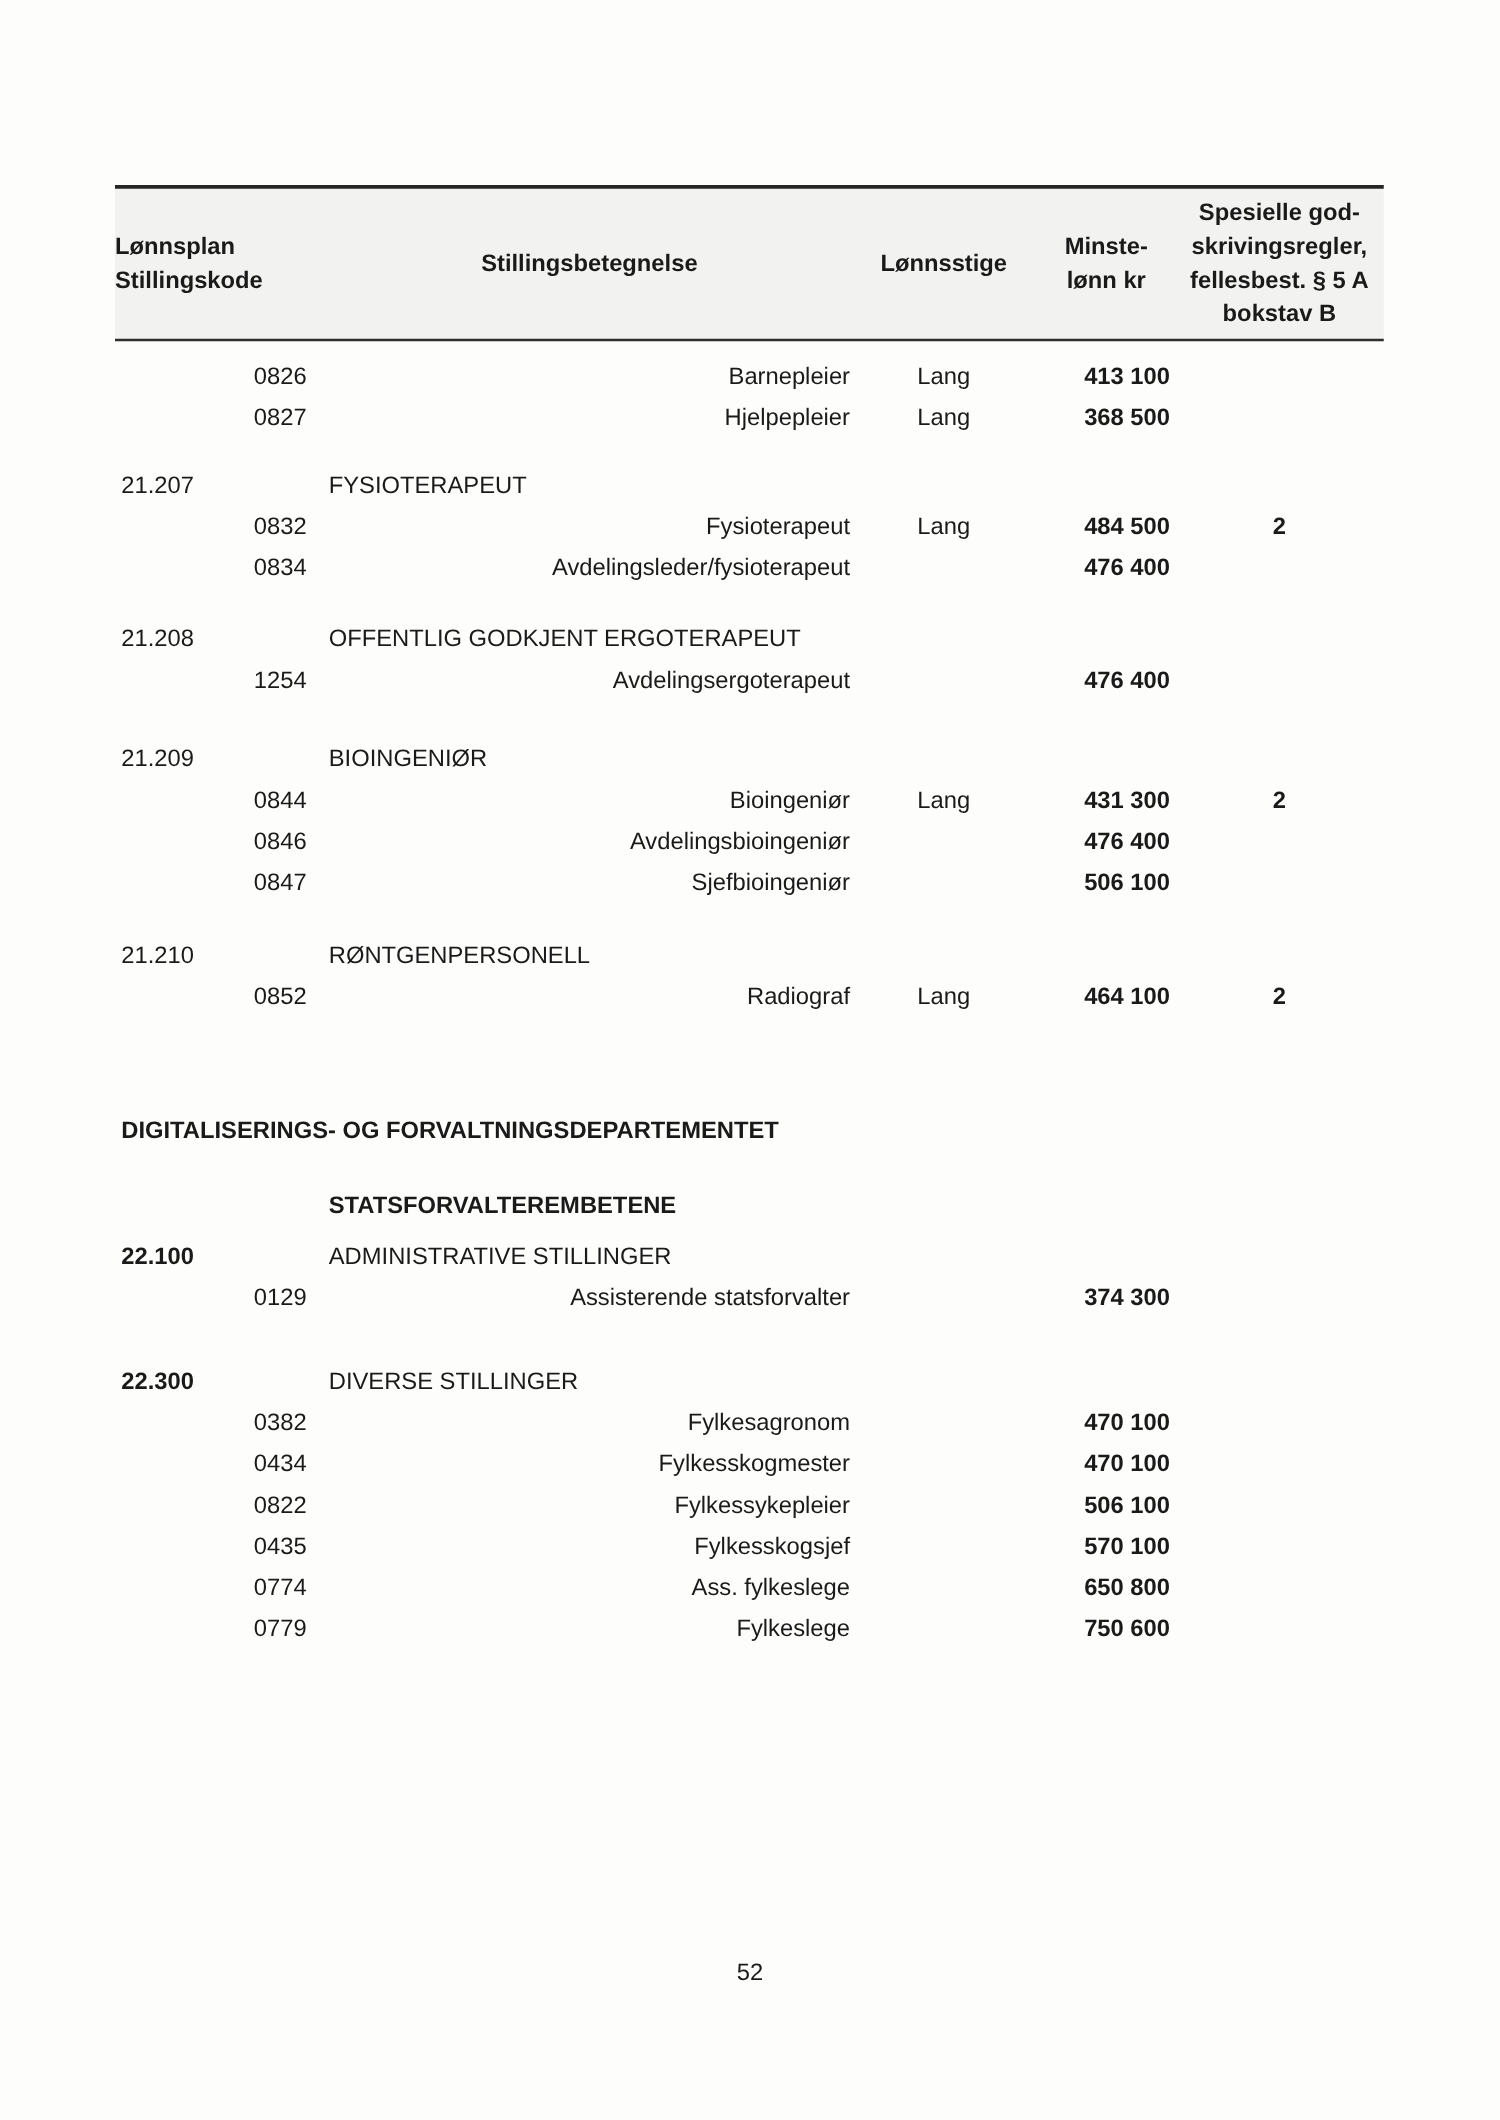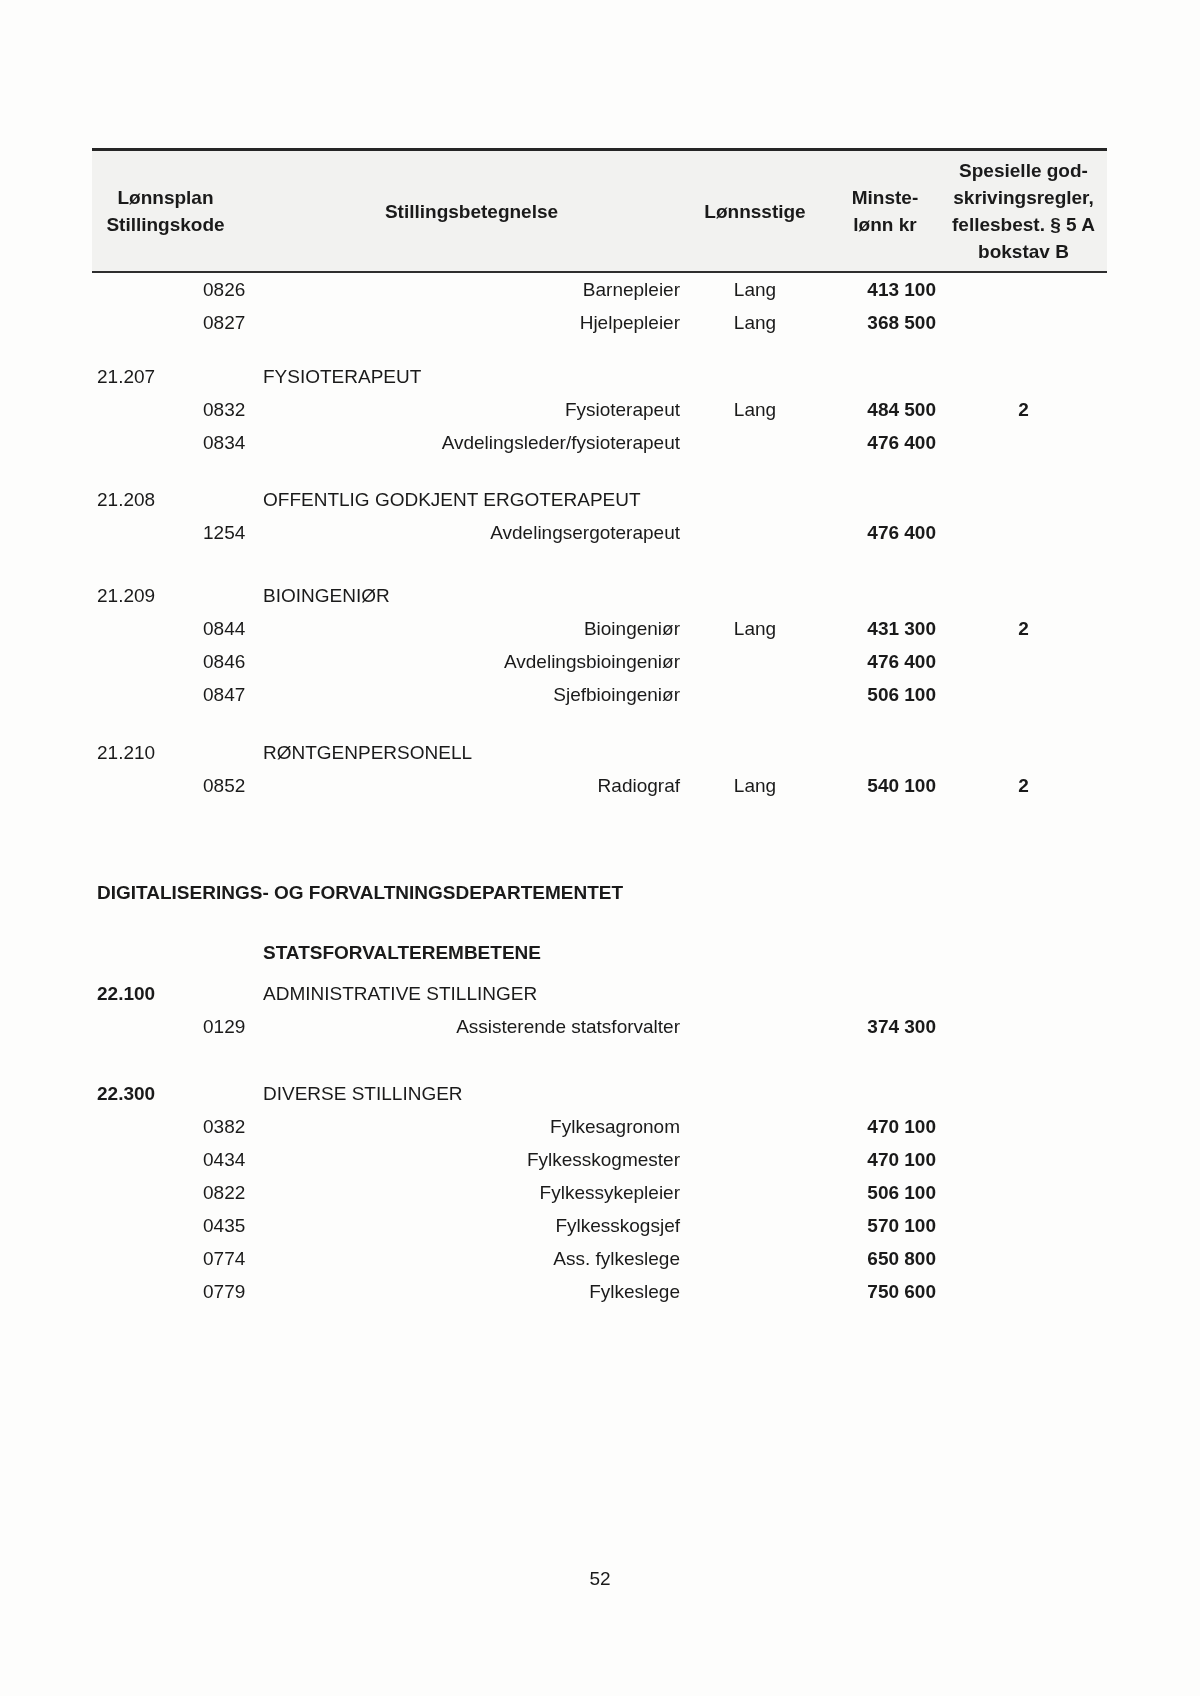--- a/index.html
+++ b/index.html
@@ -30,21 +30,21 @@
   }
   .thead {
     height: 120px;
     background: #f2f2f0;
     border-top: 3px solid #262626;
     border-bottom: 2px solid #2e2e2e;
     font-weight: bold;
     font-size: 19px;
     line-height: 27px;
   }
-  .thead .h-lonnsplan { grid-column: 1 / 3; text-align: center; padding-right: 24px; }
+  .thead .h-lonnsplan { grid-column: 1 / 3; padding-right: 24px; }
   .thead .h-betegnelse { grid-column: 3; text-align: center; }
   .thead .h-stige { grid-column: 4; text-align: center; }
   .thead .h-minste { grid-column: 5; text-align: center; }
   .thead .h-spesielle { grid-column: 6; text-align: center; }
 
   .tbody { font-size: 19px; }
   .row { height: 33px; }
   .c.lonnsplan { padding-left: 5px; }
   .c.kode { padding-left: 3px; }
   .c.betegnelse { white-space: nowrap; text-align: right; }
@@ -57,21 +57,21 @@
   .group-row .g-title { grid-column: 3 / 7; white-space: nowrap; }
   .section.boldcode .g-code { font-weight: bold; }
 
   .dept-row { height: 33px; }
   .dept-row .dept-title { grid-column: 1 / 7; padding-left: 5px; font-weight: bold; white-space: nowrap; }
 
   .sub-row { height: 33px; }
   .sub-row .sub-title { grid-column: 3 / 7; font-weight: bold; white-space: nowrap; }
 
   
-  .section.s0 { margin-top: 0; }
+  .section.s0 { margin-top: 12px; }
   .section.s1 { margin-top: 21px; }
   .section.s2 { margin-top: 24px; }
   .section.s3 { margin-top: 30px; }
   .section.s4 { margin-top: 25px; }
   .section.s5 { margin-top: 74px; }
   .section.s6 { margin-top: 27px; }
   .section.s7 { margin-top: 8px; }
   .section.s8 { margin-top: 34px; }
 
   .page-number {
@@ -197,21 +197,21 @@
         <div class="section s4">
           <div class="group-row grid-row">
     <div class="g-code">21.210</div>
     <div class="g-title">RØNTGENPERSONELL</div>
   </div>
           <div class="row grid-row">
     <div class="c lonnsplan"></div>
     <div class="c kode">0852</div>
     <div class="c betegnelse">Radiograf</div>
     <div class="c stige">Lang</div>
-    <div class="c minste">540 100</div>
+    <div class="c minste">464 100</div>
     <div class="c spes">2</div>
   </div>
         </div>
         <div class="section s5">
           <div class="dept-row grid-row">
     <div class="dept-title">DIGITALISERINGS- OG FORVALTNINGSDEPARTEMENTET</div>
   </div>
         </div>
         <div class="section s6">
           <div class="sub-row grid-row">

